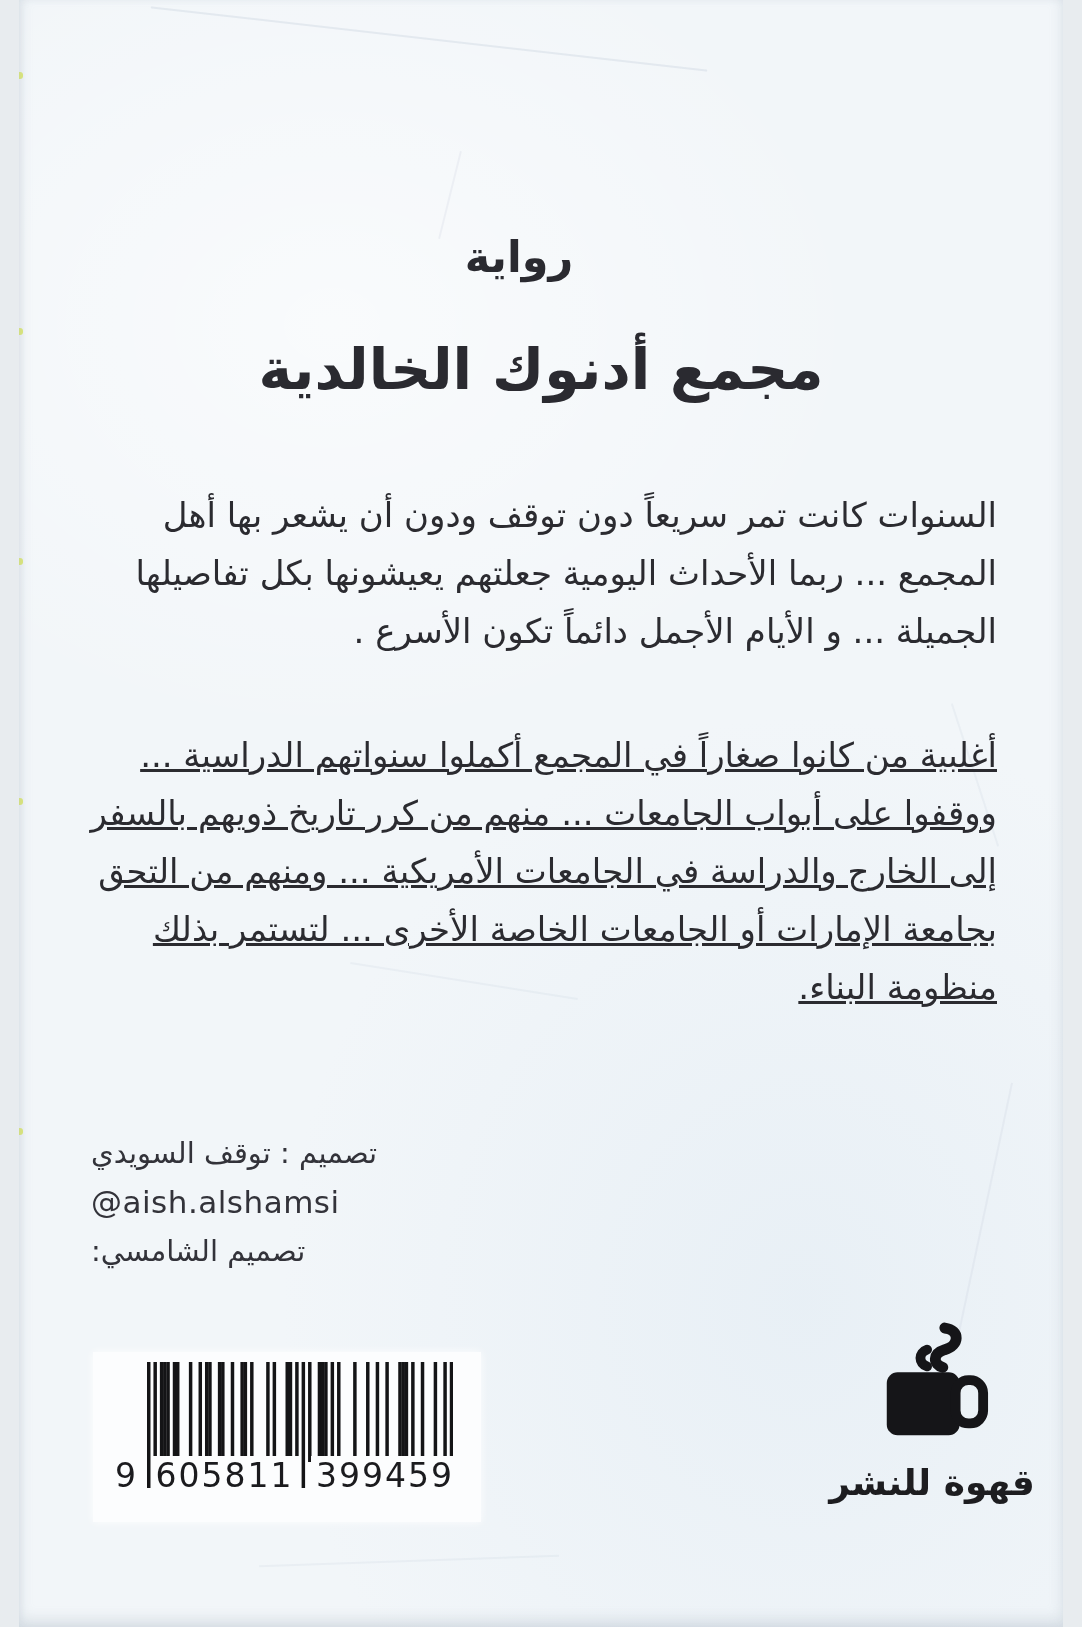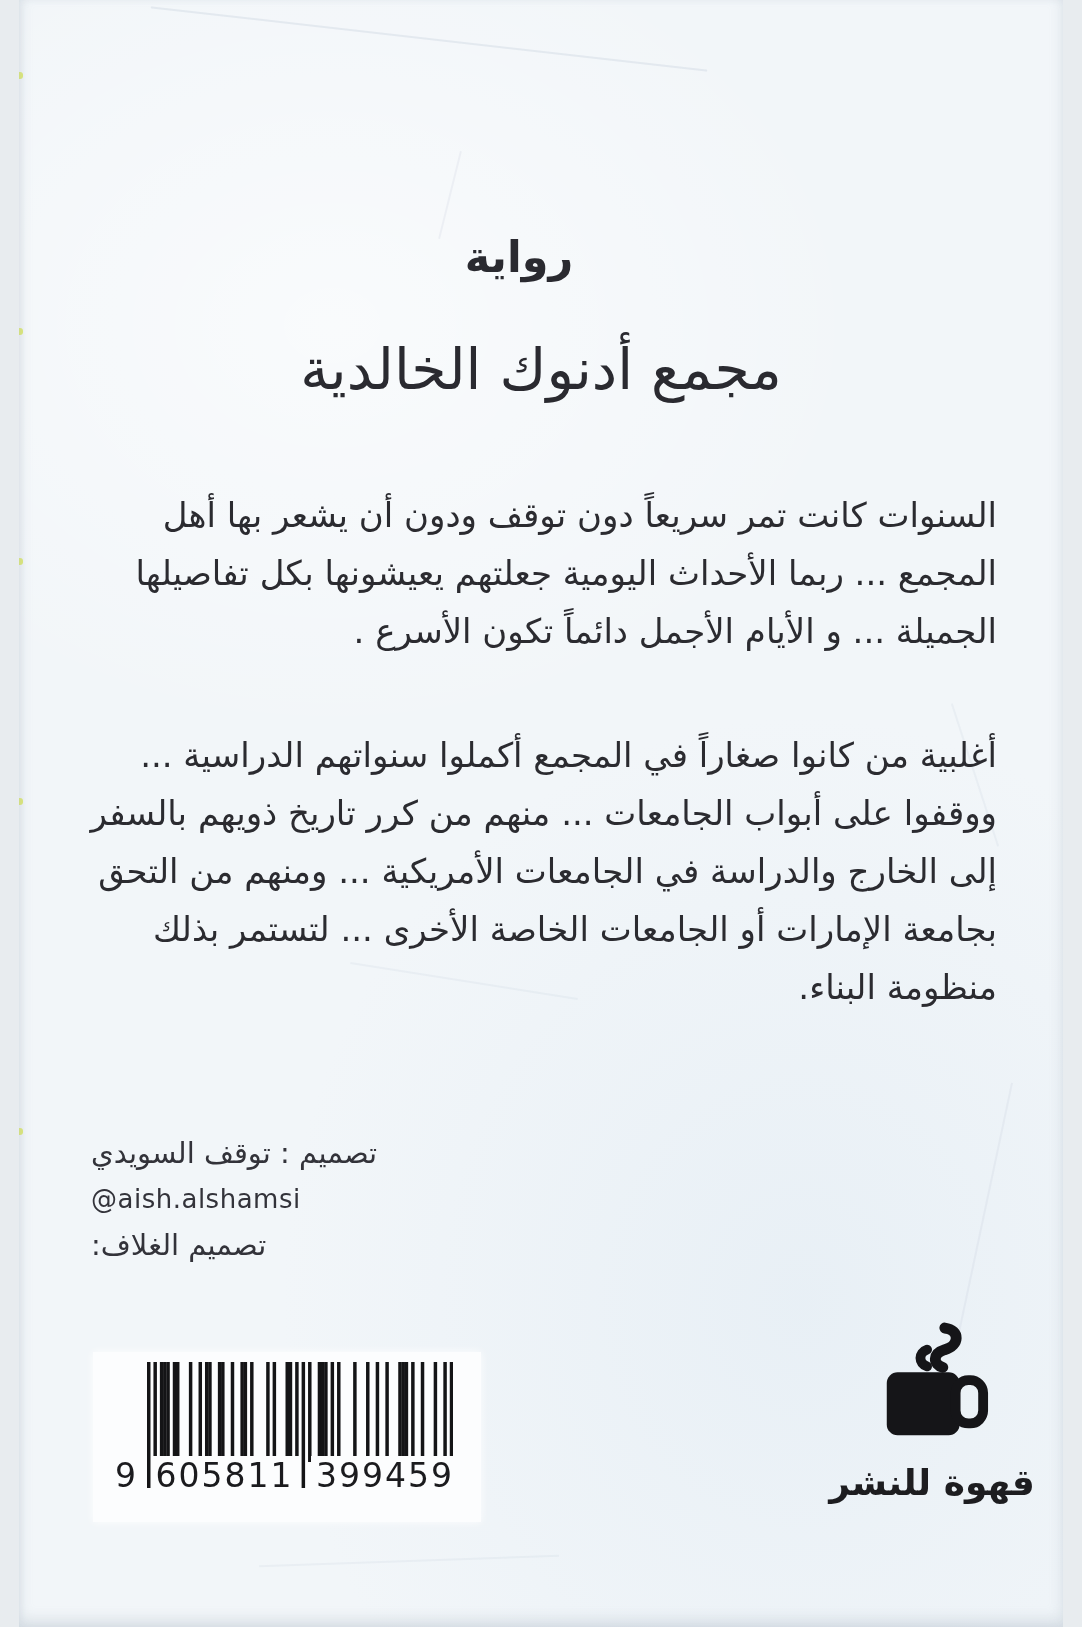--- a/index.html
+++ b/index.html
@@ -52,44 +52,44 @@
     font-size: 43px;
     font-weight: bold;
     letter-spacing: 0px;
     color: #2a2a30;
   }
   .book-title {
     position: absolute;
     top: 336px; left: 0; right: 0;
     text-align: center;
     font-size: 57px;
-    font-weight: normal;
+    font-weight: bold;
     color: #2a2a30;
   }
   .synopsis {
     position: absolute;
     left: 64px; right: 66px;
     direction: rtl;
     text-align: right;
     font-size: 34px;
     line-height: 58px;
     color: #2b2b30;
   }
   .synopsis.p1 { top: 452px; }
-  .synopsis.p2 { top: 692px; }
+  .synopsis.p2 { top: 692px; text-decoration: underline; }
 
   .credits {
     position: absolute;
     left: 72px; top: 1136px;
     text-align: left;
     color: #33333a;
   }
   .credits .line { margin-bottom: 14px; }
   .credits .arabic { direction: rtl; font-size: 29px; }
-  .credits .latin  { direction: ltr; font-size: 26px; letter-spacing: .5px; }
+  .credits .latin  { direction: ltr; font-size: 31px; letter-spacing: .5px; }
   .credits .serif  { font-family: "DejaVu Serif", serif; }
 
   .barcode-box {
     position: absolute;
     left: 74px; top: 1352px;
     width: 388px; height: 170px;
     background: #fcfdfe;
     box-shadow: 0 0 8px rgba(255,255,255,.9);
   }
   .barcode-inner {
@@ -151,21 +151,21 @@
 
   <div class="book-title" dir="rtl">مجمع أدنوك الخالدية</div>
 
   <p class="synopsis p1">السنوات كانت تمر سريعاً دون توقف ودون أن يشعر بها أهل المجمع ... ربما الأحداث اليومية جعلتهم يعيشونها بكل تفاصيلها الجميلة ... و الأيام الأجمل دائماً تكون الأسرع .</p>
 
   <p class="synopsis p2">أغلبية من كانوا صغاراً في المجمع أكملوا سنواتهم الدراسية ... ووقفوا على أبواب الجامعات ... منهم من كرر تاريخ ذويهم بالسفر إلى الخارج والدراسة في الجامعات الأمريكية ... ومنهم من التحق بجامعة الإمارات أو الجامعات الخاصة الأخرى ... لتستمر بذلك منظومة البناء.</p>
 
   <div class="credits">
     <div class="line arabic" dir="rtl">تصميم : توقف السويدي</div>
     <div class="line latin">@aish.alshamsi</div>
-    <div class="line arabic" dir="rtl">تصميم الغلاف:</div>
+    <div class="line arabic" dir="rtl">تصميم الشامسي:</div>
   </div>
 
   <div class="barcode-box">
     <div class="barcode-inner">
       <svg viewBox="0 0 95 126" preserveAspectRatio="none" fill="#141416">
           <rect x="0" y="0" width="1.08" height="126"></rect>
           <rect x="2" y="0" width="1.08" height="126"></rect>
           <rect x="4" y="0" width="1.08" height="100"></rect>
           <rect x="5" y="0" width="1.08" height="100"></rect>
           <rect x="6" y="0" width="1.08" height="100"></rect>

